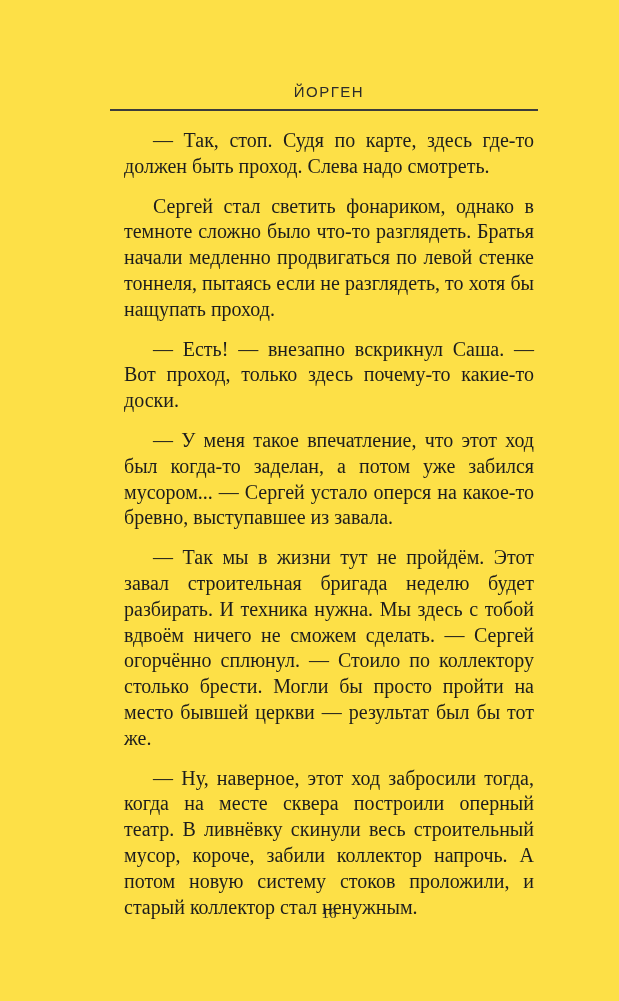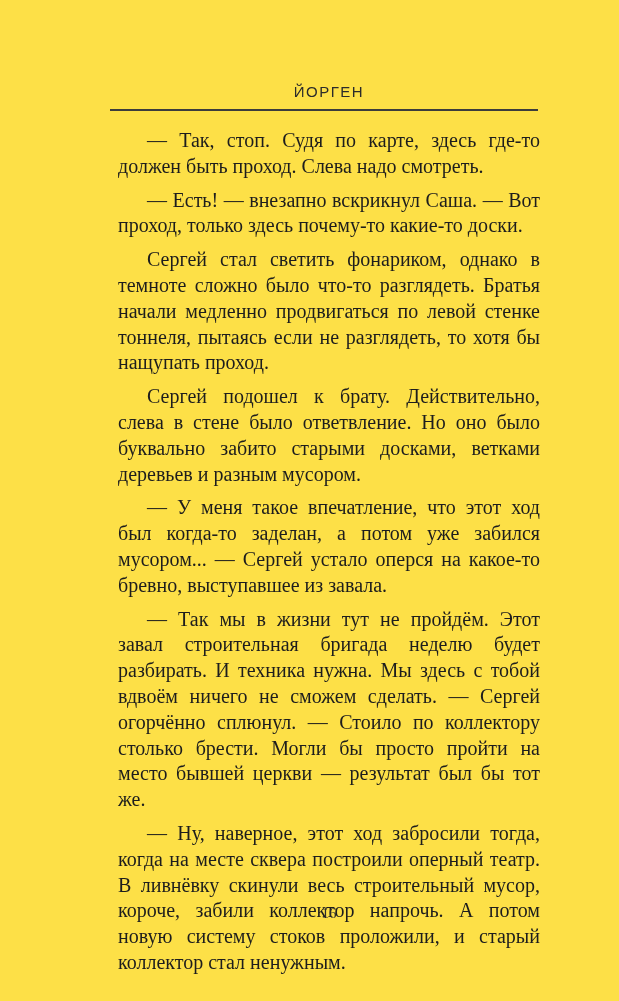--- a/index.html
+++ b/index.html
@@ -41,21 +41,21 @@
   }
   .body-text {
     margin-top: 17px;
     font-family: "Liberation Serif", "DejaVu Serif", serif;
     font-size: 20px;
     line-height: 25.8px;
     color: #1d1d1d;
     text-align: justify;
   }
   .body-text p {
-    margin: 8px;
+    margin: 14px;
     padding: 0;
     text-indent: 29px;
     font-family: Liberation Serif, serif;
   }
   .folio {
     position: absolute;
     left: 110px;
     width: 438px;
     top: 905px;
     text-align: center;
@@ -66,22 +66,21 @@
 </style>
 </head>
 <body>
 
 <div class="page">
   <div class="content-col">
     <div class="running-head">ЙОРГЕН</div>
     <hr class="head-rule">
     <div class="body-text">
       <p>— Так, стоп. Судя по карте, здесь где-то должен быть проход. Слева надо смотреть.</p>
+      <p>Сергей стал светить фонариком, однако в темноте сложно было что-то разглядеть. Братья начали медленно продвигаться по левой стенке тоннеля, пытаясь если не разглядеть, то хотя бы нащупать проход.</p>
       <p>— Есть! — внезапно вскрикнул Саша. — Вот проход, только здесь почему-то какие-то доски.</p>
-      <p>Сергей стал светить фонариком, однако в темноте сложно было что-то разглядеть. Братья начали медленно продвигаться по левой стенке тоннеля, пытаясь если не разглядеть, то хотя бы нащупать проход.</p>
-      <p>Сергей подошел к брату. Действительно, слева в стене было ответвление. Но оно было буквально забито старыми досками, ветками деревьев и разным мусором.</p>
       <p>— У меня такое впечатление, что этот ход был когда-то заделан, а потом уже забился мусором... — Сергей устало оперся на какое-то бревно, выступавшее из завала.</p>
       <p>— Так мы в жизни тут не пройдём. Этот завал строительная бригада неделю будет разбирать. И техника нужна. Мы здесь с тобой вдвоём ничего не сможем сделать. — Сергей огорчённо сплюнул. — Стоило по коллектору столько брести. Могли бы просто пройти на место бывшей церкви — результат был бы тот же.</p>
       <p>— Ну, наверное, этот ход забросили тогда, когда на месте сквера построили оперный театр. В ливнёвку скинули весь строительный мусор, короче, забили коллектор напрочь. А потом новую систему стоков проложили, и старый коллектор стал ненужным.</p>
     </div>
   </div>
   <div class="folio">16</div>
 </div>
 
 </body></html>

